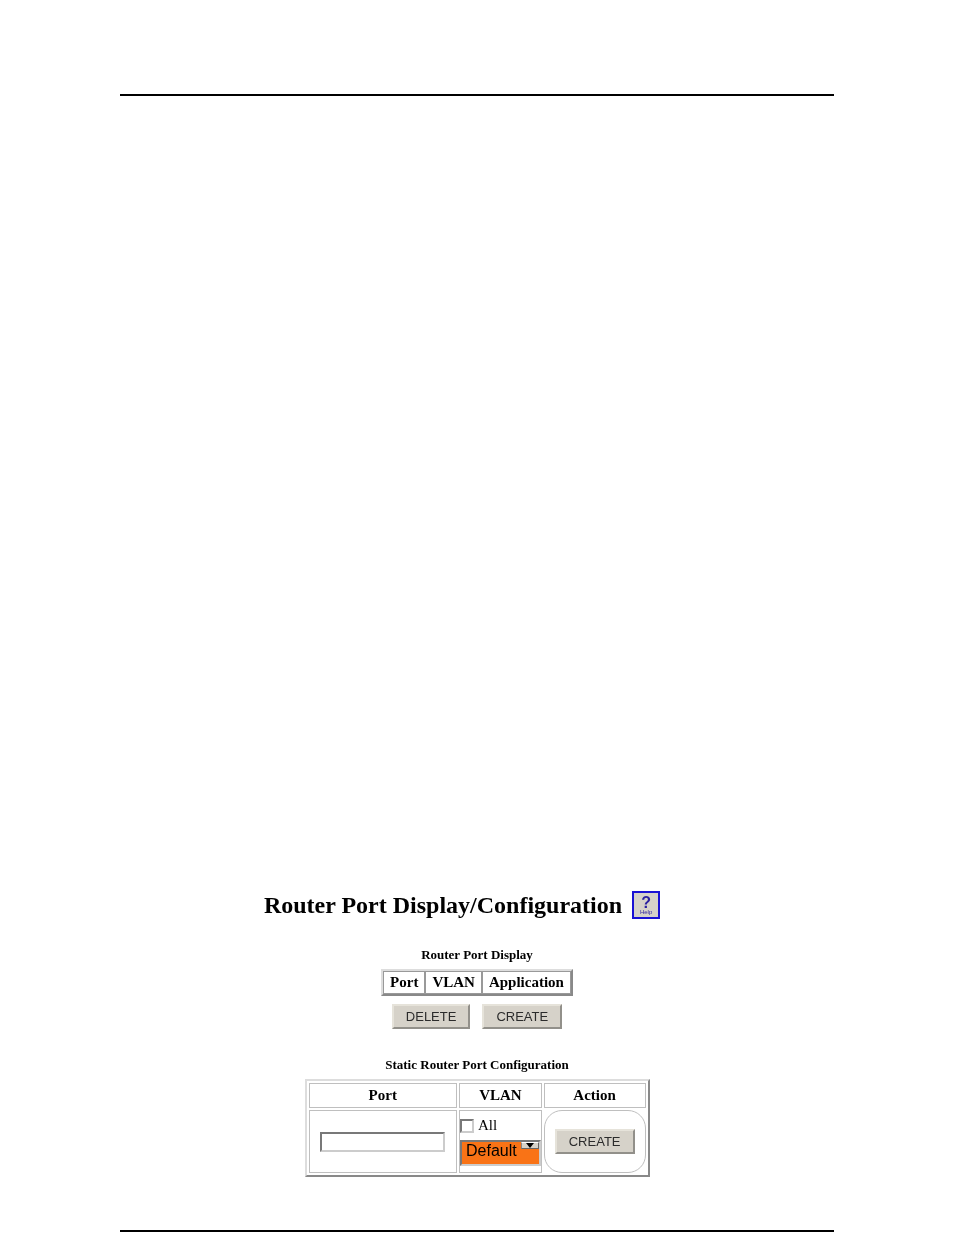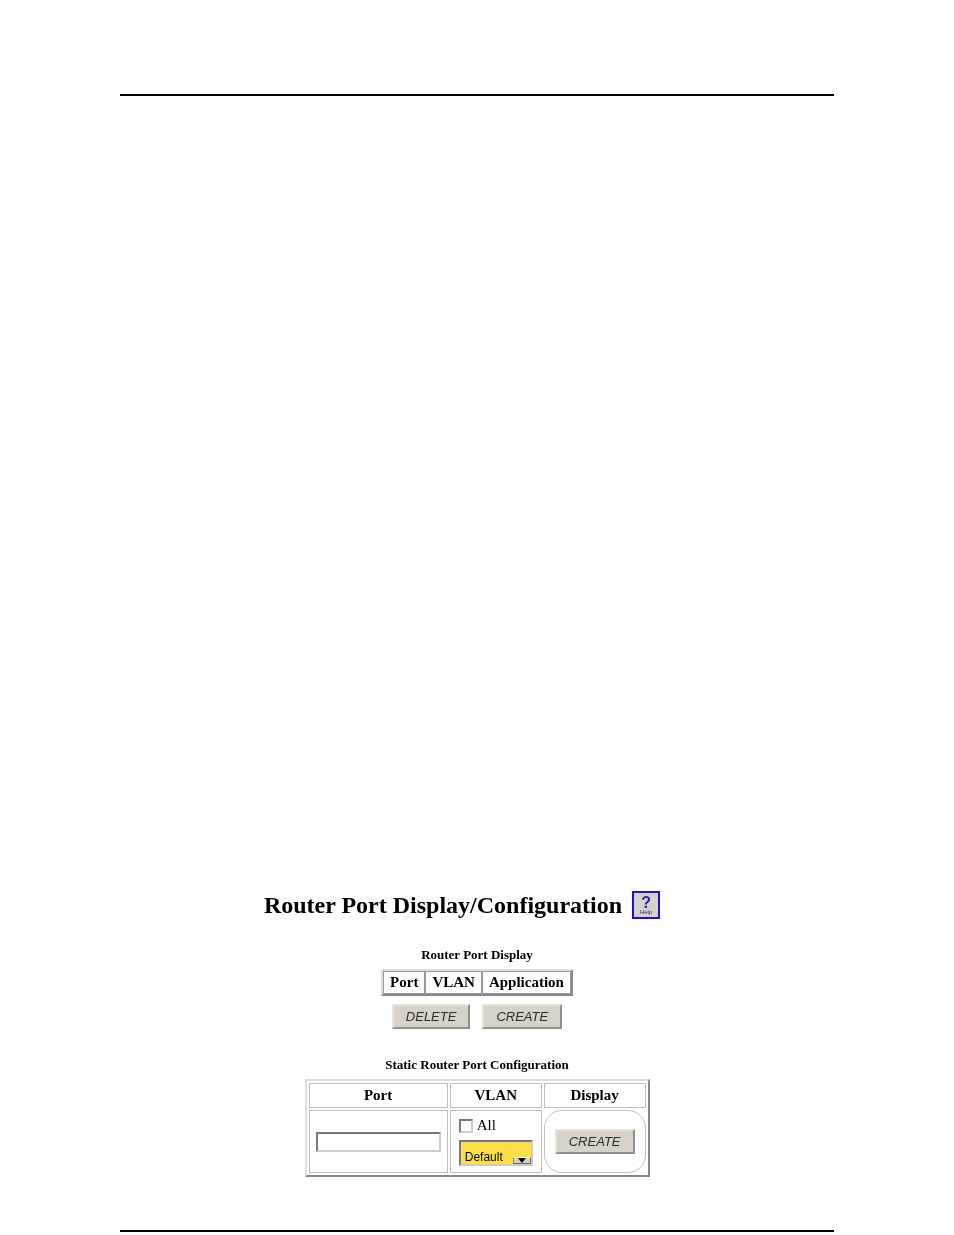--- a/index.html
+++ b/index.html
@@ -104,21 +104,20 @@
   .btn {
     display: inline-block;
     font-family: Arial, sans-serif;
     font-size: 13px;
     background: #d6d2c9;
     border: 2px outset #e6e3da;
     padding: 3px 12px;
     cursor: pointer;
     color: #2b2b2b;
     margin: 0 4px;
-    font-style: italic;
   }
   .config-table {
     width: 345px;
     margin: 6px auto 0 auto;
     border: 2px outset #ddd;
     border-collapse: separate;
     border-spacing: 2px;
     background: #fff;
   }
   .config-table th, .config-table td {
@@ -133,21 +132,21 @@
   }
   .config-table td.port-col {
     vertical-align: middle;
     text-align: center;
     padding: 10px 6px;
     width: 140px;
   }
   .config-table td.vlan-col {
     width: 68px;
     text-align: left;
-    padding: 6px 8px;
+    padding: 6px 0;
   }
   .config-table td.action-col {
     width: 80px;
     text-align: center;
     vertical-align: middle;
     border-radius: 18px;
   }
   .text-input {
     width: 125px;
     height: 20px;
@@ -169,26 +168,26 @@
     border: 2px inset #ccc;
     background: #fff;
     display: inline-block;
     box-sizing: border-box;
   }
   .checkbox-label {
     font-size: 15px;
   }
   .select {
     border: 2px inset #ccc;
-    background: #fde047;
+    background: #f97316;
     font-family: Arial, sans-serif;
-    font-size: 12px;
+    font-size: 16px;
     height: 22px;
     display: inline-flex;
-    align-items: flex-end;
+    align-items: flex-start;
   }
   .select .select-text {
     padding: 0 4px;
     display: inline-flex;
     align-items: center;
     min-width: 44px;
   }
   .select .select-arrow {
     width: 16px;
     background: #d6d2c9;
@@ -240,21 +239,21 @@
         <span class="btn">CREATE</span>
       </div>
 
       <div class="section-title" style="">Static Router Port Configuration</div>
 
       <table class="config-table">
         <tbody>
             <tr>
           <th>Port</th>
           <th>VLAN</th>
-          <th>Display</th>
+          <th>Action</th>
         </tr>
         <tr>
           <td class="port-col">
             <input type="text" class="text-input" value="" style="">
           </td>
           <td class="vlan-col">
             <div class="checkbox-row">
               <span class="checkbox"></span>
               <span class="checkbox-label">All</span>
             </div>

